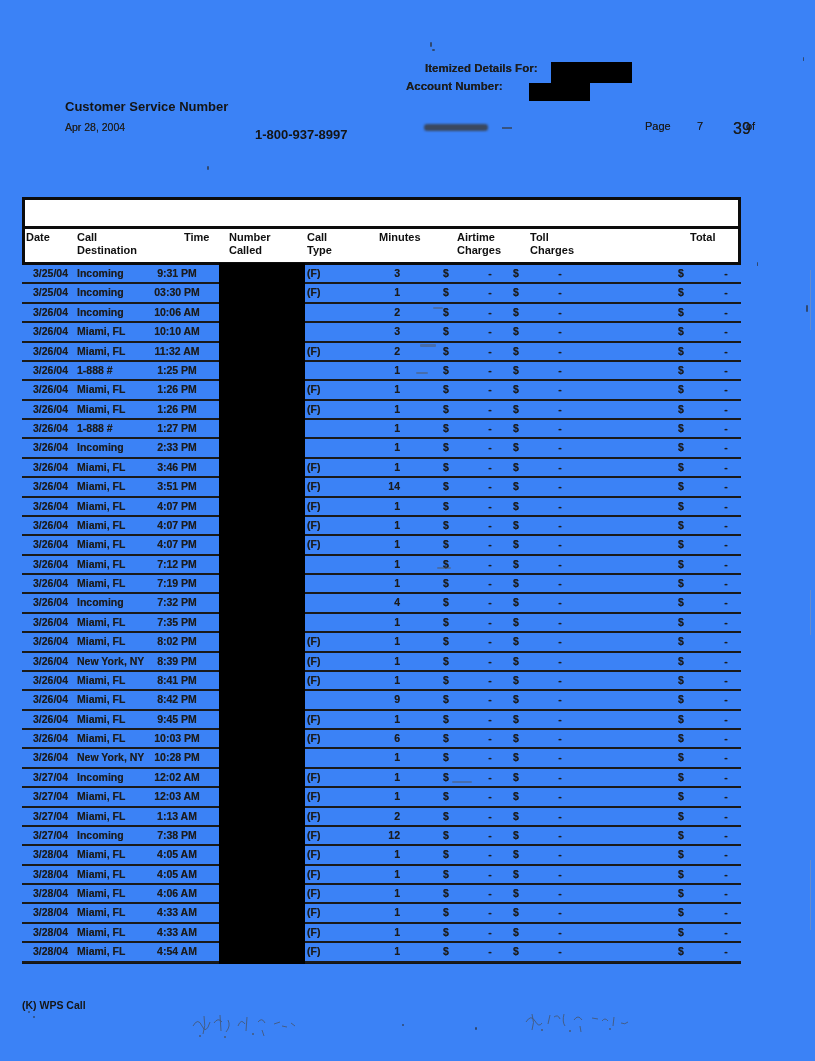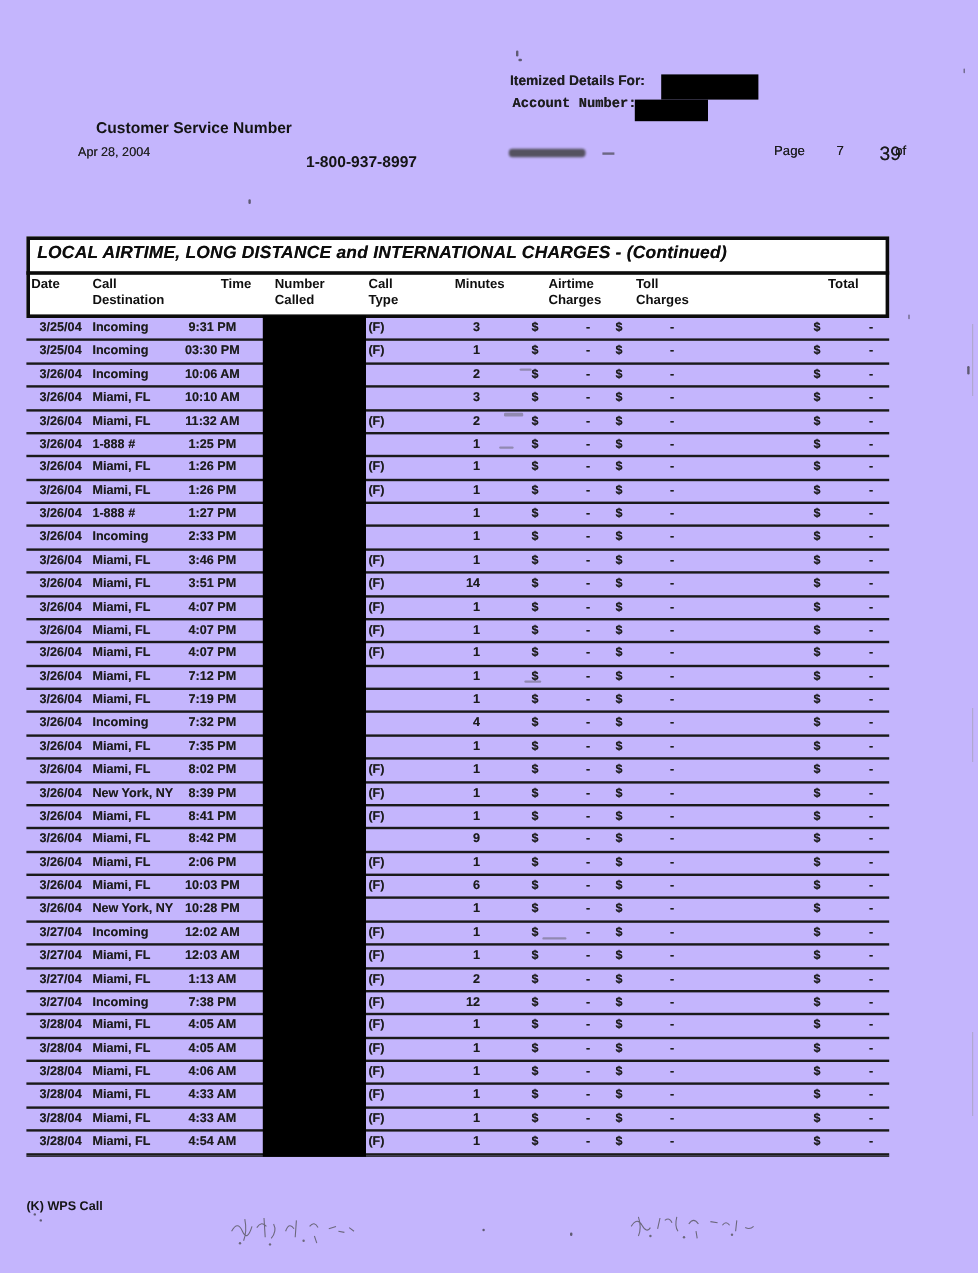--- a/index.html
+++ b/index.html
@@ -1,29 +1,29 @@
 <!DOCTYPE html>
 <html><head>
 <meta charset="utf-8">
 <style>
   html,body{margin:0;padding:0;background:#e8e8e8;}
   .page{
-    position:relative;width:815px;height:1061px;margin:0 auto;background:#c4b5fd;
+    position:relative;width:815px;height:1061px;margin:0 auto;background:#3b82f6;
     overflow:hidden;font-family:"Liberation Sans",sans-serif;color:#161616;
   }
   .abs{position:absolute;}
   .ink{text-shadow:0 0 .5px rgba(15,15,15,.75);}
 
   
   .itemized-label{left:425px;top:62px;font-size:11.5px;font-weight:bold;color:#1d1d1d;}
-  .account-label{left:427px;top:80px;font-size:11.5px;font-weight:bold;color:#1d1d1d;font-family:Liberation Mono, monospace;}
+  .account-label{left:406px;top:80px;font-size:11.5px;font-weight:bold;color:#1d1d1d;}
   .redact{background:#000;}
   .redact-1{left:551px;top:62px;width:81px;height:21px;}
   .redact-2{left:529px;top:83px;width:61px;height:18px;}
-  .cs-label{left:65px;top:99px;font-size:13px;font-weight:bold;color:#141414;margin-left:15px;}
+  .cs-label{left:65px;top:99px;font-size:13px;font-weight:bold;color:#141414;}
   .cs-number{left:255px;top:99px;font-size:13px;font-weight:bold;color:#141414;margin-top:28px;}
   .statement-date{left:65px;top:121px;font-size:10.5px;color:#222;}
   .page-label{left:645px;top:120px;font-size:11px;color:#1b1b1b;}
   .page-number{left:697px;top:120px;font-size:11px;color:#1b1b1b;}
   .page-of{left:706px;top:120px;font-size:11px;color:#1b1b1b;margin-left:40px;}
   .page-total{left:733px;top:120px;font-size:16px;color:#1b1b1b;}
   .sig-smudge{left:424px;top:124px;width:64px;height:7px;background:#3a3a3a;border-radius:3px;
     filter:blur(1.1px);opacity:.8;}
   .sig-dash{left:502px;top:127px;width:10px;height:2px;background:#333;opacity:.6;}
 
@@ -79,21 +79,20 @@
 
   <div class="abs page-label ink">Page</div>
   <div class="abs page-number ink">7</div>
   <div class="abs page-of ink">of</div>
   <div class="abs page-total ink">39</div>
 
   <div class="abs sig-smudge"></div>
   <div class="abs sig-dash"></div>
 
   <div class="abs thead-box"></div>
-  <div class="abs table-title ink">LOCAL AIRTIME, LONG DISTANCE and INTERNATIONAL CHARGES  - (Continued)</div>
   <div class="abs title-divider"></div>
 
   <div class="abs th th-0"><span>Date</span><br><span></span></div>
   <div class="abs th th-1"><span>Call</span><br><span>Destination</span></div>
   <div class="abs th th-2"><span>Time</span><br><span></span></div>
   <div class="abs th th-3"><span>Number</span><br><span>Called</span></div>
   <div class="abs th th-4"><span>Call</span><br><span>Type</span></div>
   <div class="abs th th-5"><span>Minutes</span><br><span></span></div>
   <div class="abs th th-6"><span>Airtime</span><br><span>Charges</span></div>
   <div class="abs th th-7"><span>Toll</span><br><span>Charges</span></div>
@@ -418,21 +417,21 @@
       <span class="cell c-av">-</span>
       <span class="cell c-td">$</span>
       <span class="cell c-tv">-</span>
       <span class="cell c-od">$</span>
       <span class="cell c-ov">-</span>
     </div>
 
     <div class="row">
       <span class="cell c-date">3/26/04</span>
       <span class="cell c-dest">Miami, FL</span>
-      <span class="cell c-time">2:06 PM</span>
+      <span class="cell c-time">9:45 PM</span>
       <span class="cell c-type">(F)</span>
       <span class="cell c-min">1</span>
       <span class="cell c-ad">$</span>
       <span class="cell c-av">-</span>
       <span class="cell c-td">$</span>
       <span class="cell c-tv">-</span>
       <span class="cell c-od">$</span>
       <span class="cell c-ov">-</span>
     </div>
 

